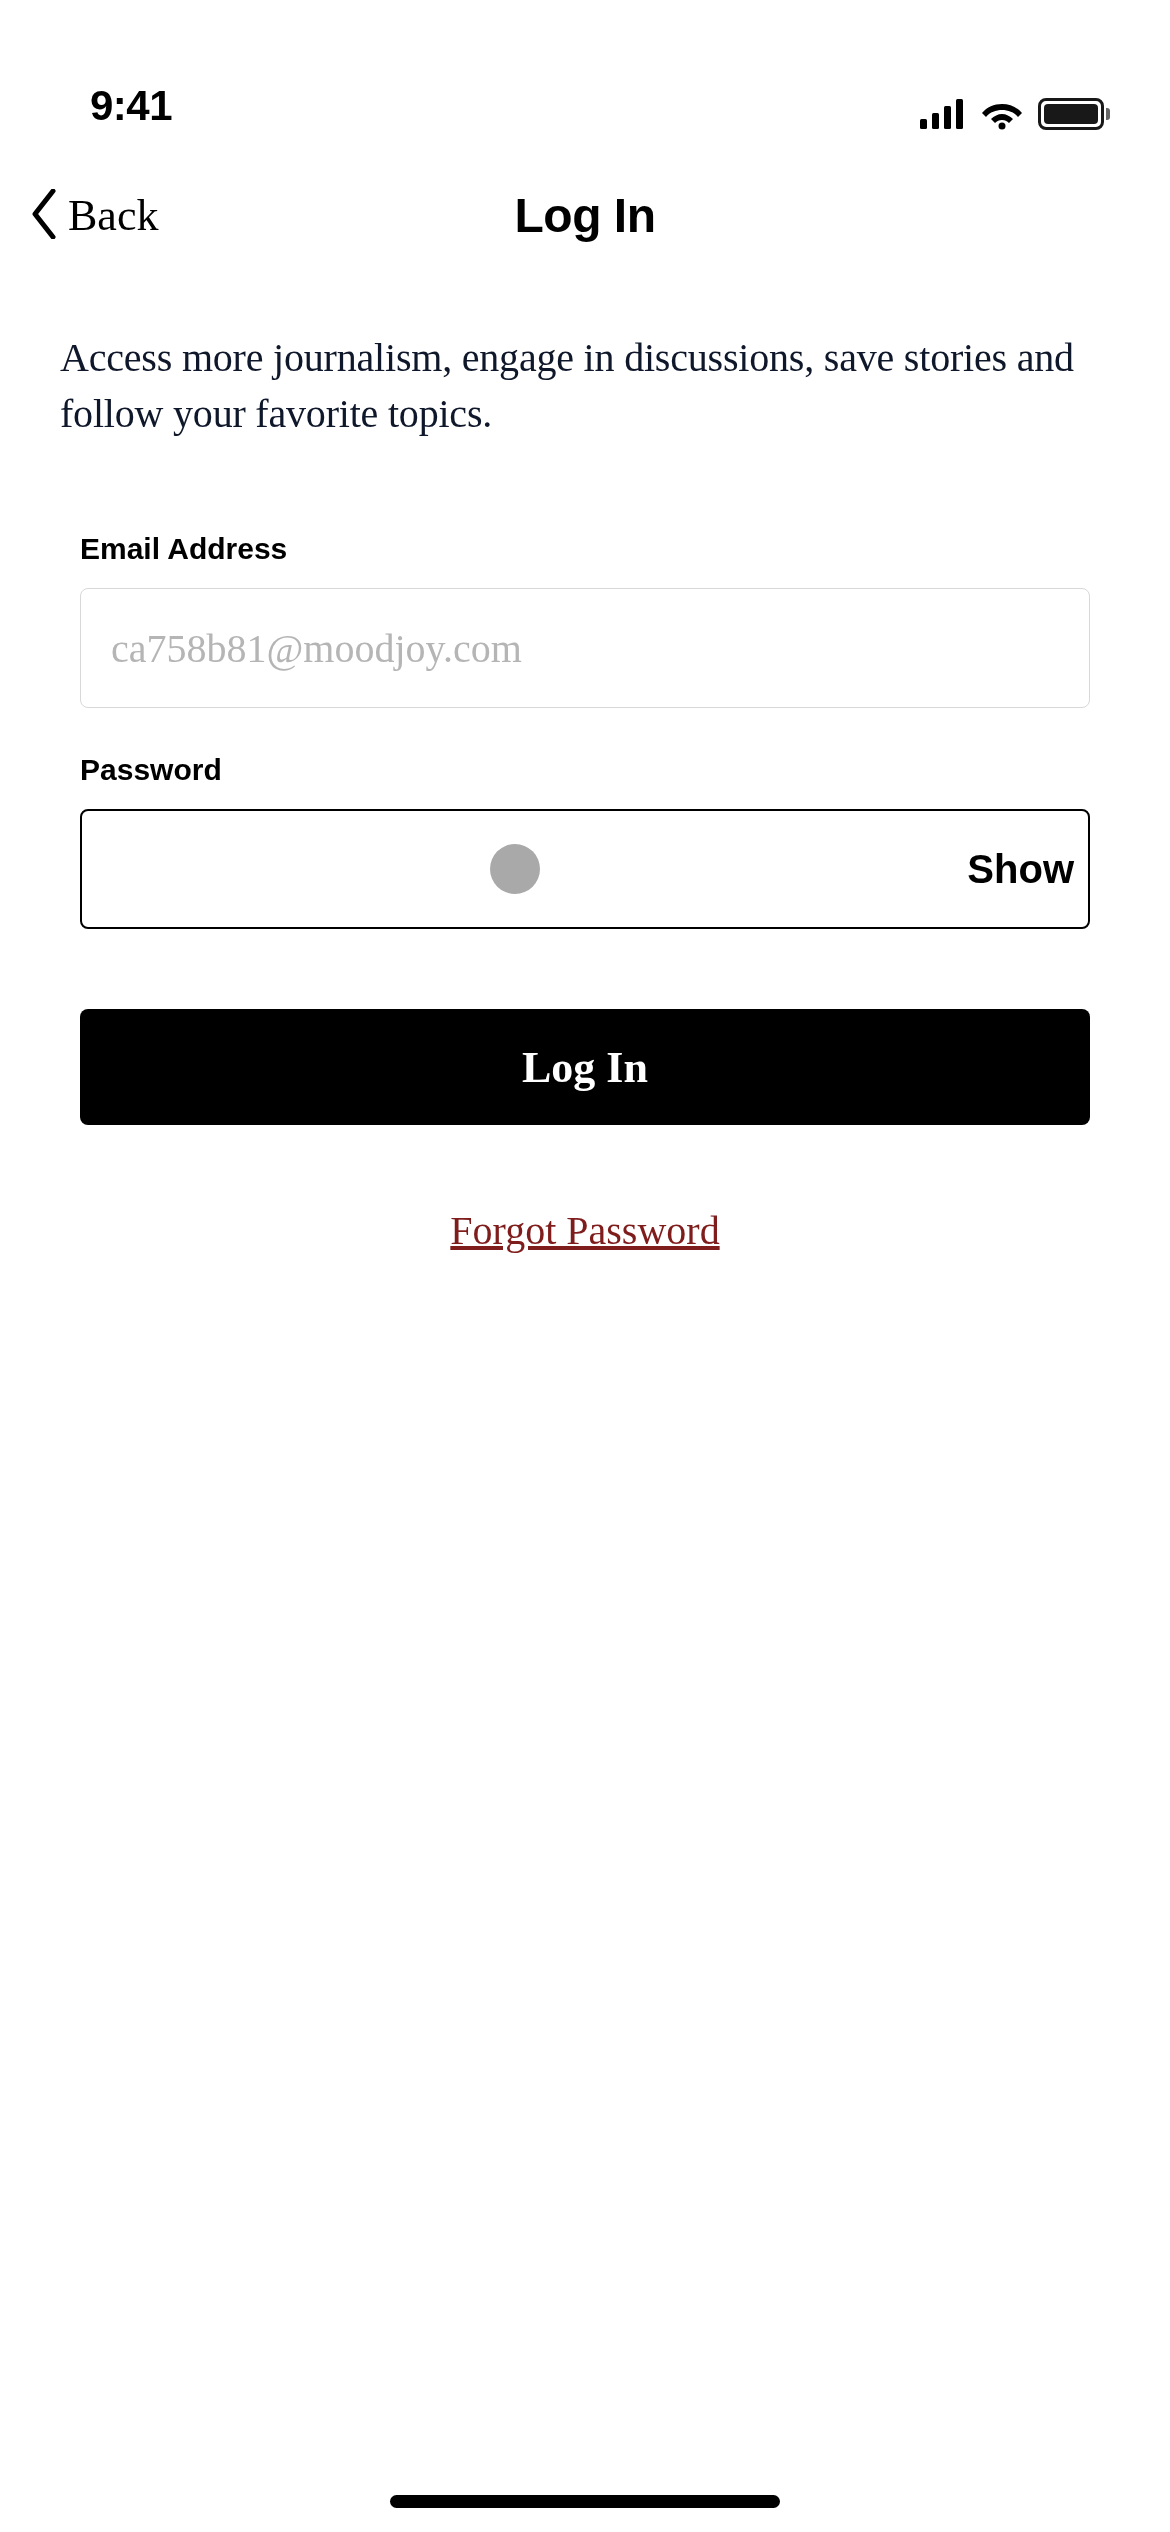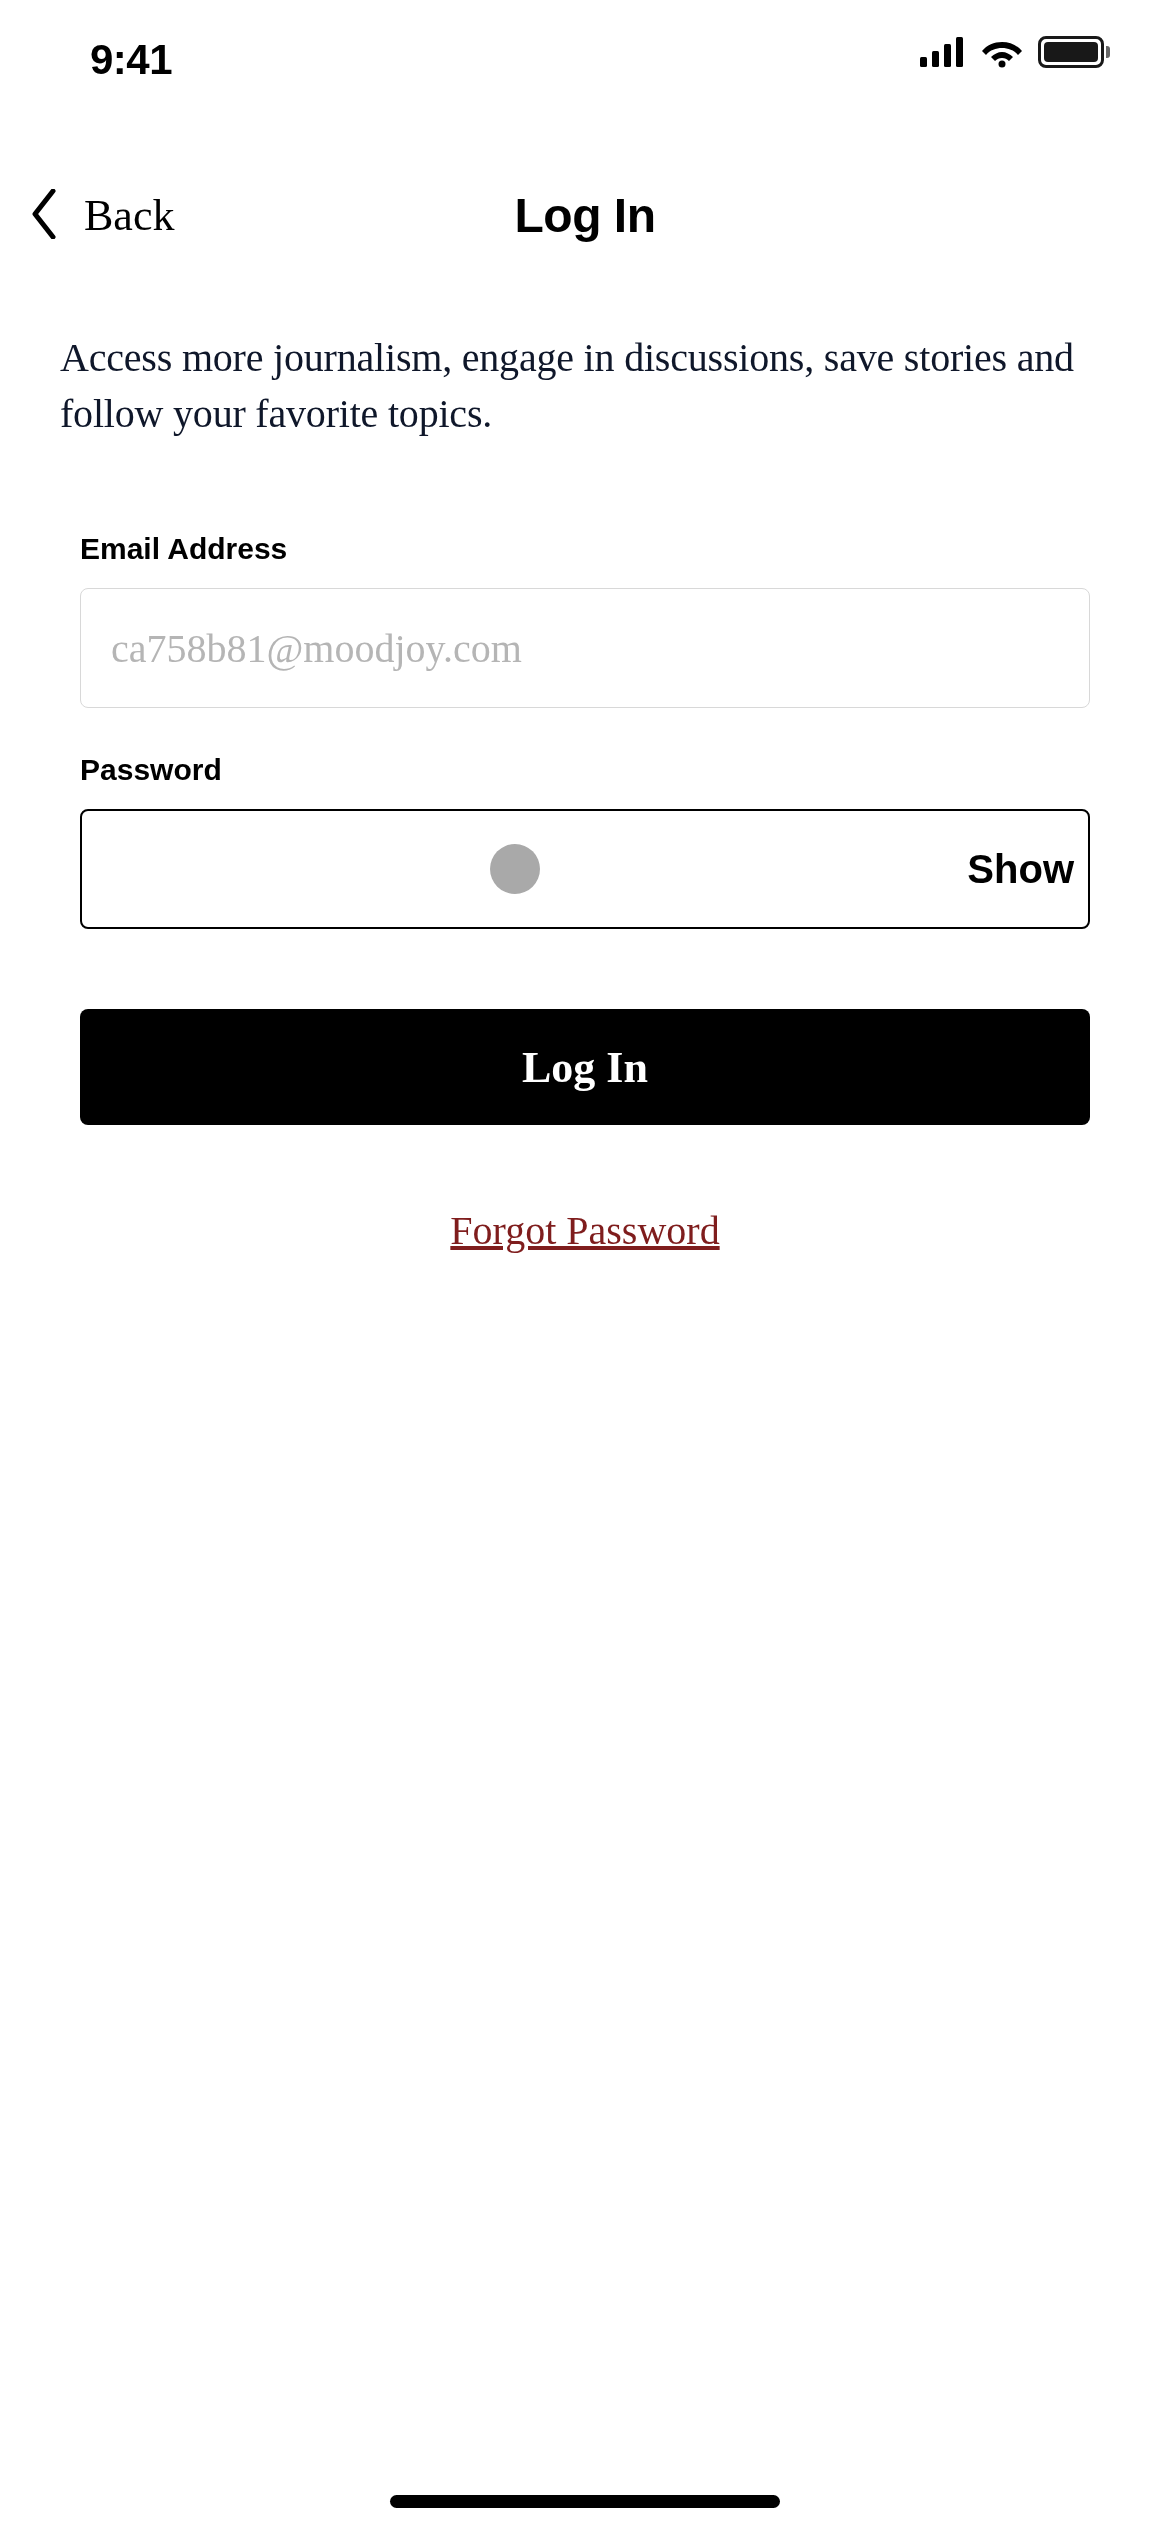--- a/index.html
+++ b/index.html
@@ -11,21 +11,21 @@
     }
     html, body {
       width: 1170px;
       height: 2532px;
       background: #ffffff;
       overflow: hidden;
     }
     .status-bar {
       display: flex;
       justify-content: space-between;
-      align-items: flex-start;
+      align-items: flex-end;
       padding: 36px 60px 0 90px;
       height: 130px;
     }
     .status-time {
       font-size: 42px;
       font-weight: 700;
       letter-spacing: -0.5px;
     }
     .status-icons {
       display: flex;
@@ -63,21 +63,21 @@
       position: relative;
       display: flex;
       align-items: center;
       height: 110px;
       padding: 0 30px;
       margin-top: 30px;
     }
     .back-btn {
       display: flex;
       align-items: center;
-      gap: 26px;
+      gap: 10px;
       background: none;
       border: none;
       cursor: pointer;
     }
     .back-btn-label {
       font-size: 44px;
       font-weight: 400;
       color: #000;
       font-family: georgia, serif;
     }

